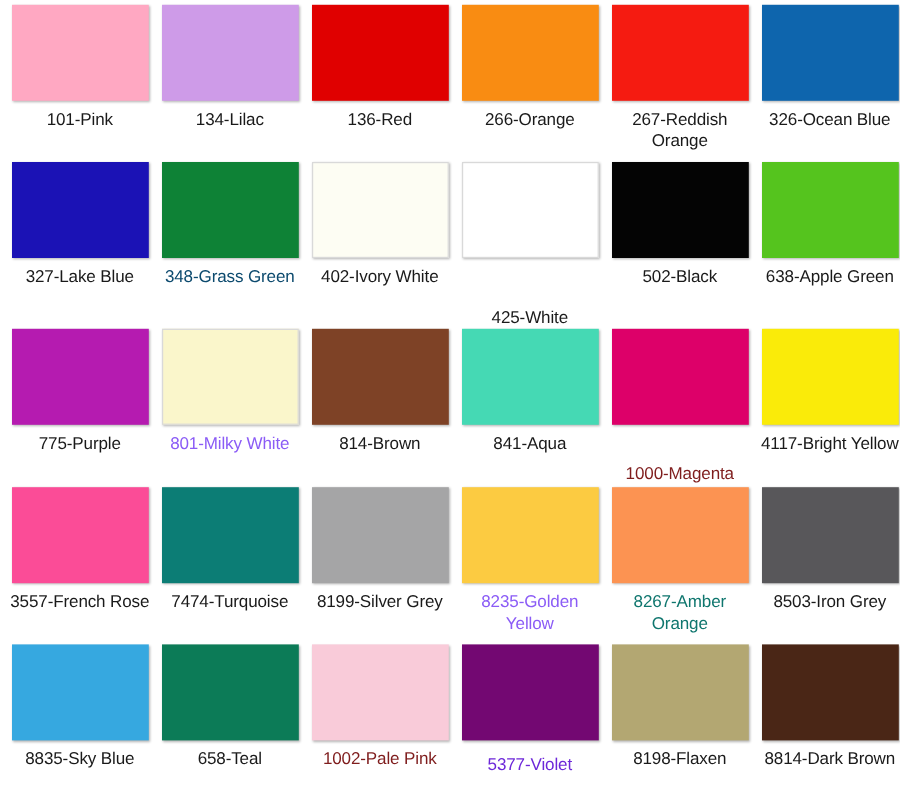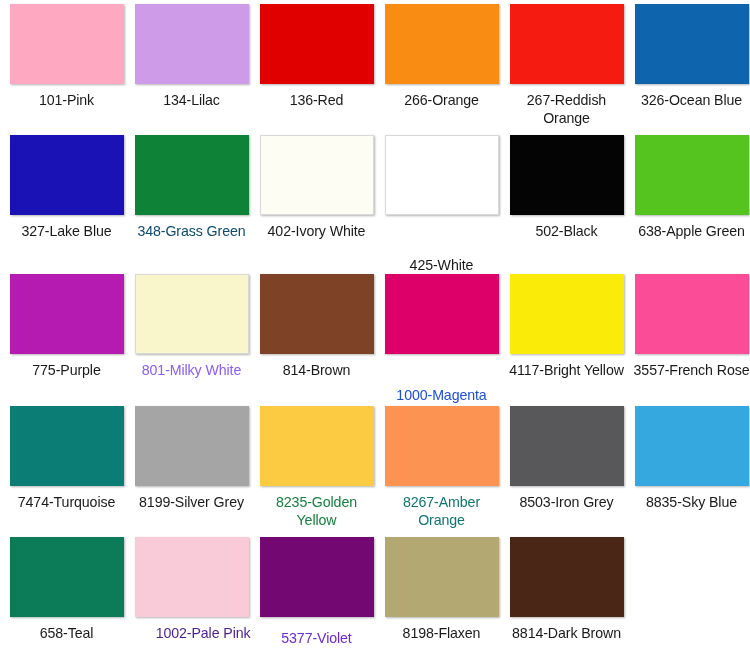--- a/index.html
+++ b/index.html
@@ -110,62 +110,66 @@
     </div>
     <div class="swatch-cell">
       <div class="swatch-chip bordered" style="background-color: rgb(250, 246, 203);"></div>
       <div class="swatch-label" style="color: #8b5cf6;">801-Milky White</div>
     </div>
     <div class="swatch-cell">
       <div class="swatch-chip" style="background-color: rgb(126, 66, 38);"></div>
       <div class="swatch-label" style="color: rgb(26, 26, 26);">814-Brown</div>
     </div>
     <div class="swatch-cell">
+      <div class="swatch-chip" style="background-color: rgb(69, 217, 180);"></div>
+      <div class="swatch-label" style="color: rgb(26, 26, 26);">841-Aqua</div>
+    </div>
+    <div class="swatch-cell">
       <div class="swatch-chip" style="background-color: rgb(221, 0, 105);"></div>
-      <div class="swatch-label" style="color: #1d4ed8; margin-top: 32px;">1000-Magenta</div>
+      <div class="swatch-label" style="color: #7f1d1d; margin-top: 32px;">1000-Magenta</div>
     </div>
     <div class="swatch-cell">
       <div class="swatch-chip" style="background-color: rgb(250, 235, 9);"></div>
       <div class="swatch-label" style="color: rgb(26, 26, 26);">4117-Bright Yellow</div>
     </div>
     <div class="swatch-cell">
       <div class="swatch-chip" style="background-color: rgb(251, 76, 151);"></div>
       <div class="swatch-label" style="color: rgb(26, 26, 26);">3557-French Rose</div>
     </div>
     <div class="swatch-cell">
       <div class="swatch-chip" style="background-color: rgb(12, 125, 117);"></div>
       <div class="swatch-label" style="color: rgb(26, 26, 26);">7474-Turquoise</div>
     </div>
     <div class="swatch-cell">
       <div class="swatch-chip" style="background-color: rgb(165, 165, 166);"></div>
       <div class="swatch-label" style="color: rgb(26, 26, 26);">8199-Silver Grey</div>
     </div>
     <div class="swatch-cell">
       <div class="swatch-chip" style="background-color: rgb(252, 203, 65);"></div>
-      <div class="swatch-label" style="color: #15803d;">8235-Golden Yellow</div>
+      <div class="swatch-label" style="color: #8b5cf6;">8235-Golden Yellow</div>
     </div>
     <div class="swatch-cell">
       <div class="swatch-chip" style="background-color: rgb(252, 147, 82);"></div>
       <div class="swatch-label" style="color: #0f766e;">8267-Amber Orange</div>
     </div>
     <div class="swatch-cell">
       <div class="swatch-chip" style="background-color: rgb(88, 87, 90);"></div>
       <div class="swatch-label" style="color: rgb(26, 26, 26);">8503-Iron Grey</div>
     </div>
     <div class="swatch-cell">
       <div class="swatch-chip" style="background-color: rgb(54, 168, 224);"></div>
       <div class="swatch-label" style="color: rgb(26, 26, 26);">8835-Sky Blue</div>
     </div>
     <div class="swatch-cell">
       <div class="swatch-chip" style="background-color: rgb(12, 123, 87);"></div>
       <div class="swatch-label" style="color: rgb(26, 26, 26);">658-Teal</div>
     </div>
     <div class="swatch-cell">
       <div class="swatch-chip" style="background-color: rgb(249, 203, 217);"></div>
-      <div class="swatch-label" style="color: #4c1d95; text-align: right;">1002-Pale Pink</div>
+      <div class="swatch-label" style="color: #7f1d1d;">1002-Pale Pink</div>
     </div>
     <div class="swatch-cell">
       <div class="swatch-chip" style="background-color: rgb(115, 8, 114);"></div>
       <div class="swatch-label" style="color: #6d28d9; margin-top: 12px;">5377-Violet</div>
     </div>
     <div class="swatch-cell">
       <div class="swatch-chip" style="background-color: rgb(179, 167, 114);"></div>
       <div class="swatch-label" style="color: rgb(26, 26, 26);">8198-Flaxen</div>
     </div>
     <div class="swatch-cell">

